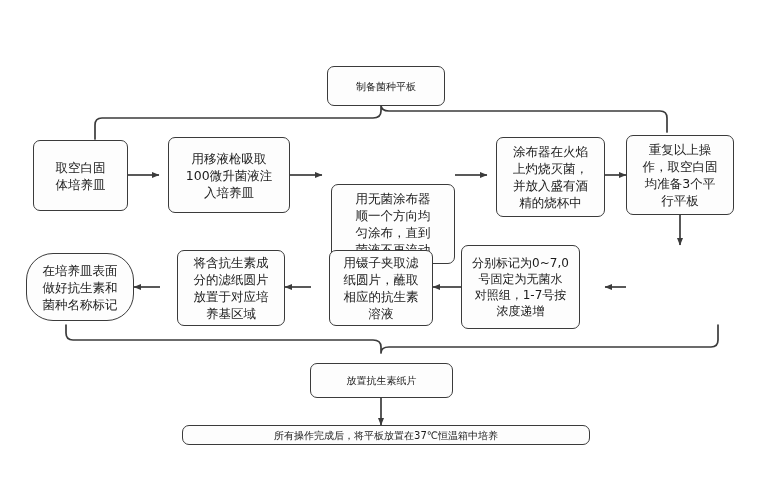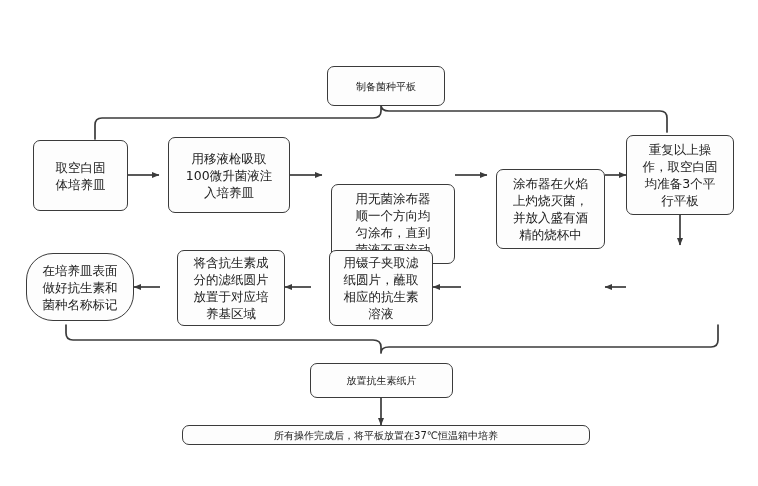--- a/index.html
+++ b/index.html
@@ -112,21 +112,21 @@
 入培养皿</span>
   </div>
 
   <div class="node" style="left:331px; top:137px; width:124px; height:80px;margin-top:47px;">
     <span class="txt">用无菌涂布器
 顺一个方向均
 匀涂布，直到
 菌液不再流动</span>
   </div>
 
-  <div class="node" style="left:496px; top:137px; width:109px; height:80px;margin-top:32px;">
+  <div class="node" style="left:496px; top:137px; width:109px; height:80px;">
     <span class="txt">涂布器在火焰
 上灼烧灭菌，
 并放入盛有酒
 精的烧杯中</span>
   </div>
 
   <div class="node" style="left:626px; top:135px; width:108px; height:80px;">
     <span class="txt">重复以上操
 作，取空白固
 均准备3个平
@@ -146,20 +146,26 @@
 养基区域</span>
   </div>
 
   <div class="node" style="left:329px; top:250px; width:104px; height:76px;">
     <span class="txt">用镊子夹取滤
 纸圆片，蘸取
 相应的抗生素
 溶液</span>
   </div>
 
+  <div class="node" style="left:461px; top:245px; width:119px; height:84px; font-size:12px; line-height:16px;">
+    <span class="txt">分别标记为0~7,0
+号固定为无菌水
+对照组，1-7号按
+浓度递增</span>
+  </div>
 
 
   <div class="node node-wide" style="left:310px; top:363px; width:143px; height:35px;">
     <span class="txt">放置抗生素纸片</span>
   </div>
 
   <div class="node node-wide" style="left:182px; top:425px; width:408px; height:20px;">
     <span class="txt">所有操作完成后，将平板放置在37℃恒温箱中培养</span>
   </div>
 

